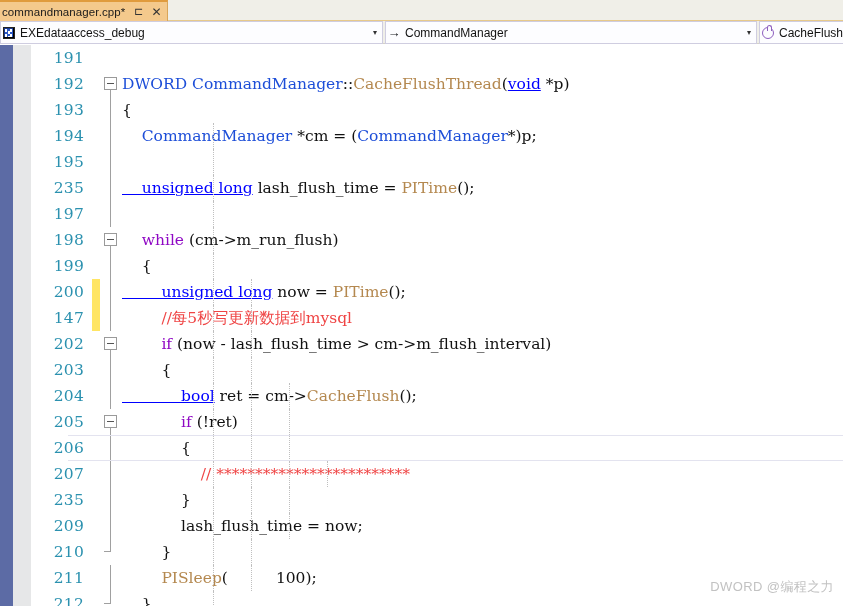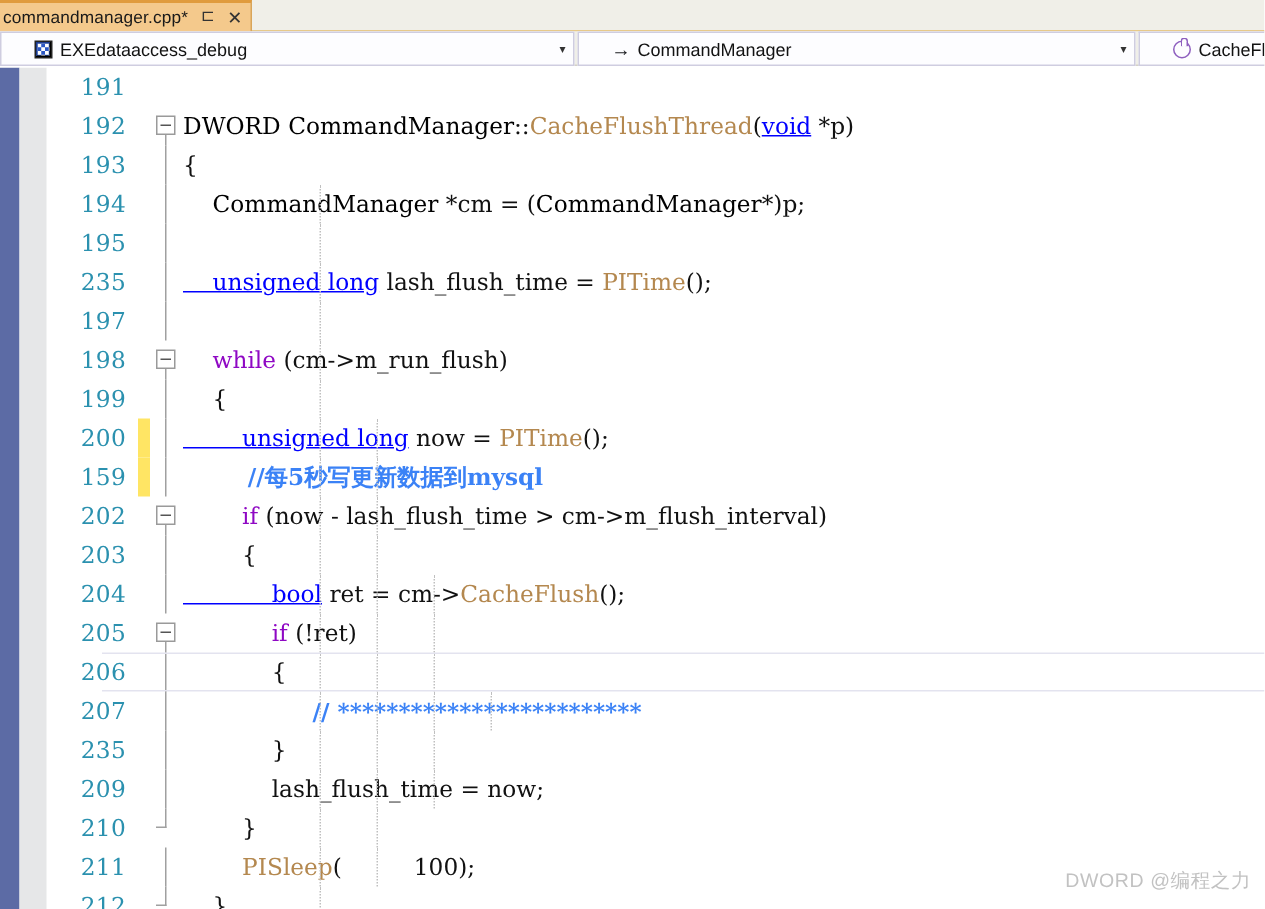--- a/index.html
+++ b/index.html
@@ -62,21 +62,21 @@
   }
   .navcombo {
     position: relative;
     height: 23px;
     background: #fdfdff;
     border: 1px solid #cfcde0;
     display: flex;
     align-items: center;
     font-size: 12px;
     color: #121212;
-    padding-left: 20px;
+    padding-left: 0;
     white-space: nowrap;
     overflow: hidden;
   }
   .navcombo.project { width: 383px; }
   .navcombo.scope   { width: 372px; margin-left: 2px; }
   .navcombo.member  { width: 84px;  margin-left: 2px; border-right: none; }
   .navcombo .ic {
     flex: 0 0 auto;
     width: 16px; height: 16px;
     display: inline-flex; align-items: center; justify-content: center;
@@ -230,23 +230,23 @@
     position: absolute; left: 37px; top: 0;
     width: 806px; height: 26px;
     border-top: 1px solid #e3e3ef;
     border-bottom: 1px solid #e3e3ef;
     pointer-events: none;
   }
 
   
   .t-kw      { color: #0000ff; text-decoration: underline; }   
   .t-ctrl    { color: #8f08c4; }   
-  .t-type    { color: #000000; text-align: center; }   
+  .t-type    { color: #1d4ed8; text-align: center; }   
   .t-func    { color: #b4884f; }
-  .t-comment { color: #3b82f6; font-weight: bold; }
+  .t-comment { color: #ef4444; }
   .t-punct   { color: #111111; }
   .t-num     { color: #111111; margin-left: 48px; }
 
   
   .watermark {
     position: absolute;
     right: 9px; bottom: 10px;
     font-family: "Liberation Sans", sans-serif;
     font-size: 13px;
     color: #c2c2c2;
@@ -301,21 +301,21 @@
         <div class="line"><div class="lnum">191</div><div class="chbar"></div><div class="outl"></div><div class="code"></div></div>
         <div class="line"><div class="lnum">192</div><div class="chbar"></div><div class="outl"><div class="box"></div><div class="vline half-bottom"></div></div><div class="code"><span class="t-type">DWORD</span><span class="t-punct"> </span><span class="t-type">CommandManager</span><span class="t-punct">::</span><span class="t-func">CacheFlushThread</span><span class="t-punct">(</span><span class="t-kw">void</span><span class="t-punct"> *p)</span></div></div>
         <div class="line"><div class="lnum">193</div><div class="chbar"></div><div class="outl"><div class="vline"></div></div><div class="code"><span class="t-punct">{</span></div></div>
         <div class="line"><div class="lnum">194</div><div class="chbar"></div><div class="outl"><div class="vline"></div></div><div class="code"><div class="guide" style="left: 91px;"></div><span class="t-type">    CommandManager</span><span class="t-punct"> *cm = (</span><span class="t-type">CommandManager</span><span class="t-punct">*)p;</span></div></div>
         <div class="line"><div class="lnum">195</div><div class="chbar"></div><div class="outl"><div class="vline"></div></div><div class="code"><div class="guide" style="left: 91px;"></div></div></div>
         <div class="line"><div class="lnum">235</div><div class="chbar"></div><div class="outl"><div class="vline"></div></div><div class="code"><div class="guide" style="left: 91px;"></div><span class="t-kw">    unsigned long</span><span class="t-punct"> lash_flush_time = </span><span class="t-func">PITime</span><span class="t-punct">();</span></div></div>
         <div class="line"><div class="lnum">197</div><div class="chbar"></div><div class="outl"><div class="vline"></div></div><div class="code"><div class="guide" style="left: 91px;"></div></div></div>
         <div class="line"><div class="lnum">198</div><div class="chbar"></div><div class="outl"><div class="box"></div><div class="vline half-bottom"></div></div><div class="code"><div class="guide" style="left: 91px;"></div><span class="t-ctrl">    while</span><span class="t-punct"> (cm-&gt;m_run_flush)</span></div></div>
         <div class="line"><div class="lnum">199</div><div class="chbar"></div><div class="outl"><div class="vline"></div></div><div class="code"><div class="guide" style="left: 91px;"></div><span class="t-punct">    {</span></div></div>
         <div class="line"><div class="lnum">200</div><div class="chbar yellow"></div><div class="outl"><div class="vline"></div></div><div class="code"><div class="guide" style="left: 91px;"></div><div class="guide" style="left: 129px;"></div><span class="t-kw">        unsigned long</span><span class="t-punct"> now = </span><span class="t-func">PITime</span><span class="t-punct">();</span></div></div>
-        <div class="line"><div class="lnum">159</div><div class="chbar yellow"></div><div class="outl"><div class="vline"></div></div><div class="code"><div class="guide" style="left: 91px;"></div><div class="guide" style="left: 129px;"></div><span class="t-comment">        //每5秒写更新数据到mysql</span></div></div>
+        <div class="line"><div class="lnum">147</div><div class="chbar yellow"></div><div class="outl"><div class="vline"></div></div><div class="code"><div class="guide" style="left: 91px;"></div><div class="guide" style="left: 129px;"></div><span class="t-comment">        //每5秒写更新数据到mysql</span></div></div>
         <div class="line"><div class="lnum">202</div><div class="chbar"></div><div class="outl"><div class="box"></div><div class="vline half-bottom"></div></div><div class="code"><div class="guide" style="left: 91px;"></div><div class="guide" style="left: 129px;"></div><span class="t-ctrl">        if</span><span class="t-punct"> (now - lash_flush_time &gt; cm-&gt;m_flush_interval)</span></div></div>
         <div class="line"><div class="lnum">203</div><div class="chbar"></div><div class="outl"><div class="vline"></div></div><div class="code"><div class="guide" style="left: 91px;"></div><div class="guide" style="left: 129px;"></div><span class="t-punct">        {</span></div></div>
         <div class="line"><div class="lnum">204</div><div class="chbar"></div><div class="outl"><div class="vline"></div></div><div class="code"><div class="guide" style="left: 91px;"></div><div class="guide" style="left: 129px;"></div><div class="guide" style="left: 167px;"></div><span class="t-kw">            bool</span><span class="t-punct"> ret = cm-&gt;</span><span class="t-func">CacheFlush</span><span class="t-punct">();</span></div></div>
         <div class="line"><div class="lnum">205</div><div class="chbar"></div><div class="outl"><div class="box"></div><div class="vline half-bottom"></div></div><div class="code"><div class="guide" style="left: 91px;"></div><div class="guide" style="left: 129px;"></div><div class="guide" style="left: 167px;"></div><span class="t-ctrl">            if</span><span class="t-punct"> (!ret)</span></div></div>
         <div class="line"><div class="lnum">206</div><div class="chbar"></div><div class="outl"><div class="vline"></div></div><div class="code"><div class="guide" style="left: 91px;"></div><div class="guide" style="left: 129px;"></div><div class="guide" style="left: 167px;"></div><span class="t-punct">            {</span></div><div class="curline-box"></div></div>
         <div class="line"><div class="lnum">207</div><div class="chbar"></div><div class="outl"><div class="vline"></div></div><div class="code"><div class="guide" style="left: 91px;"></div><div class="guide" style="left: 129px;"></div><div class="guide" style="left: 167px;"></div><div class="guide" style="left: 205px;"></div><span class="t-comment">                // *************************</span></div></div>
         <div class="line"><div class="lnum">235</div><div class="chbar"></div><div class="outl"><div class="vline"></div></div><div class="code"><div class="guide" style="left: 91px;"></div><div class="guide" style="left: 129px;"></div><div class="guide" style="left: 167px;"></div><span class="t-punct">            }</span></div></div>
         <div class="line"><div class="lnum">209</div><div class="chbar"></div><div class="outl"><div class="vline"></div></div><div class="code"><div class="guide" style="left: 91px;"></div><div class="guide" style="left: 129px;"></div><div class="guide" style="left: 167px;"></div><span class="t-punct">            lash_flush_time = now;</span></div></div>
         <div class="line"><div class="lnum">210</div><div class="chbar"></div><div class="outl"><div class="vline half-top"></div><div class="endtick"></div></div><div class="code"><div class="guide" style="left: 91px;"></div><div class="guide" style="left: 129px;"></div><span class="t-punct">        }</span></div></div>
         <div class="line"><div class="lnum">211</div><div class="chbar"></div><div class="outl"><div class="vline"></div></div><div class="code"><div class="guide" style="left: 91px;"></div><div class="guide" style="left: 129px;"></div><span class="t-func">        PISleep</span><span class="t-punct">(</span><span class="t-num">100</span><span class="t-punct">);</span></div></div>

